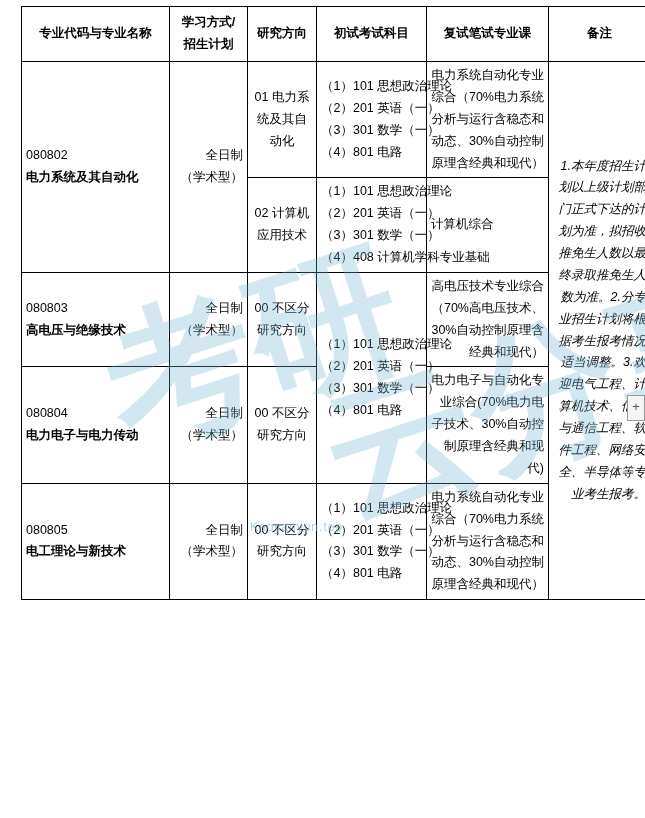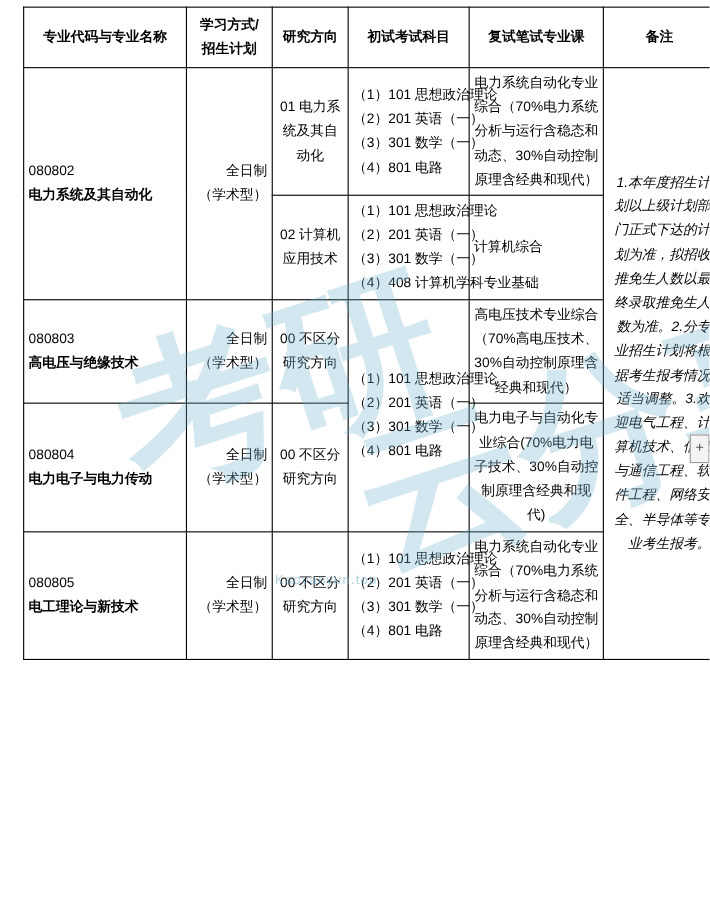--- a/index.html
+++ b/index.html
@@ -82,21 +82,21 @@
     text-align: left;
     line-height: 2.4;
   }
   .codecell .code { display: block; }
   .codecell .name { display: block; font-weight: bold; }
   .plan { text-align: right; line-height: 2.0; }
   .plan span { display: block; }
   .dir { text-align: center; line-height: 2.0; }
   .subj { text-align: left; line-height: 2.0; }
   .subj div { white-space: nowrap; }
-  .retest { text-align: center; line-height: 2.0; }
+  .retest { text-align: right; line-height: 2.0; }
   .remark { text-align: right; line-height: 2.05; vertical-align: top; padding-top: 6px; font-style: italic;}
   
   .side-box {
     position: absolute;
     right: 0px;
     top: 395px;
     width: 16px;
     height: 24px;
     border: 1px solid #9a9a9a;
     background: #f4f4f4;

